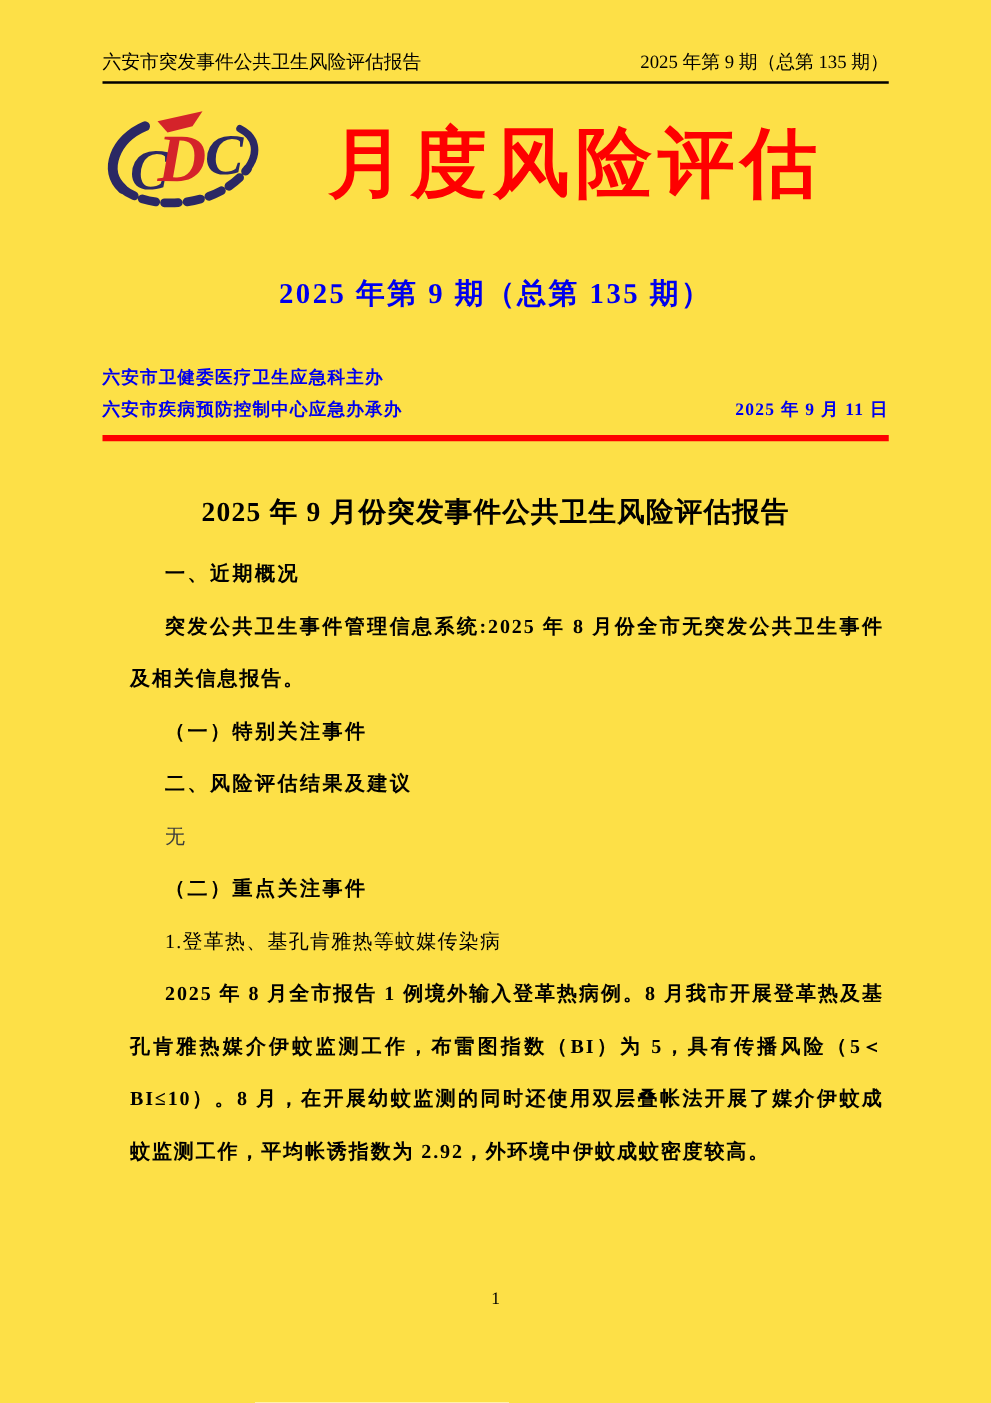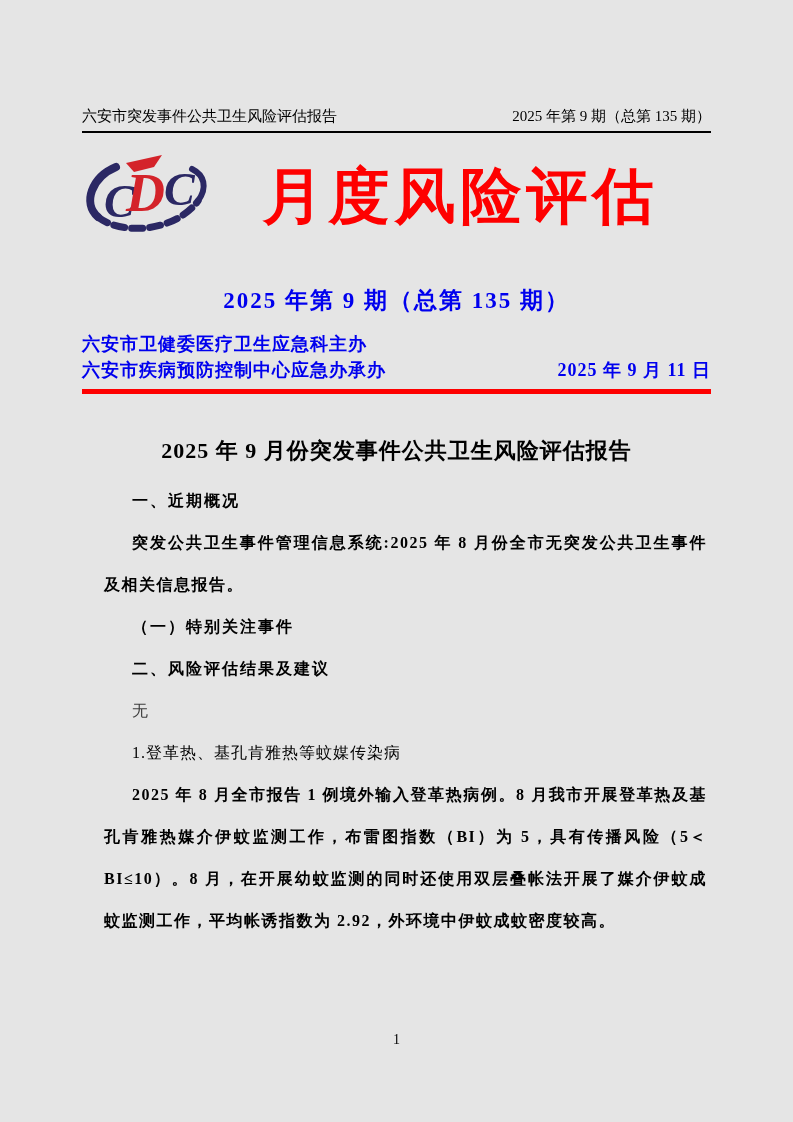--- a/index.html
+++ b/index.html
@@ -1,40 +1,40 @@
 <!DOCTYPE html>
 <html><head>
 <meta charset="utf-8">
 <style>
   * { box-sizing: border-box; }
   html, body { margin: 0; padding: 0; background: #ffffff; }
   .page {
     width: 793px; height: 1122px; position: relative;
-    background: #e5e5e5; color: #000;
+    background: #fde047; color: #000;
     font-family: "Liberation Serif", "DejaVu Serif", serif;
-    padding: 106px 82px 0 82px; overflow: hidden;
+    padding: 40px 82px 0 82px; overflow: hidden;
   }
   
   .header-row {
     display: flex; justify-content: space-between; align-items: flex-end;
     font-size: 15px; line-height: 20px; padding-bottom: 5px;
     border-bottom: 2px solid #000;
   }
   
   .masthead { display: flex; align-items: center; margin-top: 12px; height: 104px; }
   .logo { width: 128px; height: 100px; flex: none; }
   .masthead-title {
     flex: 1; text-align: center; white-space: nowrap;
     font-size: 61px; font-weight: bold; color: #fe0000; letter-spacing: 5px;
   }
   .issue-line {
     margin-top: 36px; text-align: center;
     font-size: 23px; font-weight: bold; color: #0000ee; letter-spacing: 2px;
   }
-  .pub { margin-top: 15px; font-size: 18px; font-weight: bold; color: #0000ee; }
+  .pub { margin-top: 40px; font-size: 14px; font-weight: bold; color: #0000ee; }
   .pub-row { display: flex; justify-content: space-between; line-height: 26px; letter-spacing: 1px; }
   .red-rule { height: 5px; background: #fe0000; margin-top: 6px; }
   
   .doc-title {
     margin-top: 40px; text-align: center;
     font-size: 22px; font-weight: bold; letter-spacing: 1px; line-height: 34px;
   }
   .body { margin-top: 12px; padding-left: 22px; padding-right: 4px; }
   .blk { font-size: 16px; line-height: 42px; text-indent: 28px; letter-spacing: 1.5px; margin: 0; }
   .p { text-align: justify; font-weight: bold; }
@@ -82,19 +82,20 @@
   <div class="red-rule"></div>
 
   <div class="doc-title">2025 年 9 月份突发事件公共卫生风险评估报告</div>
 
   <div class="body">
     <p class="blk h-hei">一、近期概况</p>
     <p class="blk p">突发公共卫生事件管理信息系统:2025 年 8 月份全市无突发公共卫生事件及相关信息报告。</p>
     <p class="blk h-kai">（一）特别关注事件</p>
     <p class="blk h-hei">二、风险评估结果及建议</p>
     <p class="blk plain">无</p>
+    <p class="blk h-kai">（二）重点关注事件</p>
     <p class="blk h-num">1.登革热、基孔肯雅热等蚊媒传染病</p>
     <p class="blk p">2025 年 8 月全市报告 1 例境外输入登革热病例。8 月我市开展登革热及基孔肯雅热媒介伊蚊监测工作，布雷图指数（BI）为 5，具有传播风险（5＜BI≤10）。8 月，在开展幼蚊监测的同时还使用双层叠帐法开展了媒介伊蚊成蚊监测工作，平均帐诱指数为 2.92，外环境中伊蚊成蚊密度较高。</p>
   </div>
 
   <div class="page-num">1</div>
 
 </div>
 
 </body></html>

